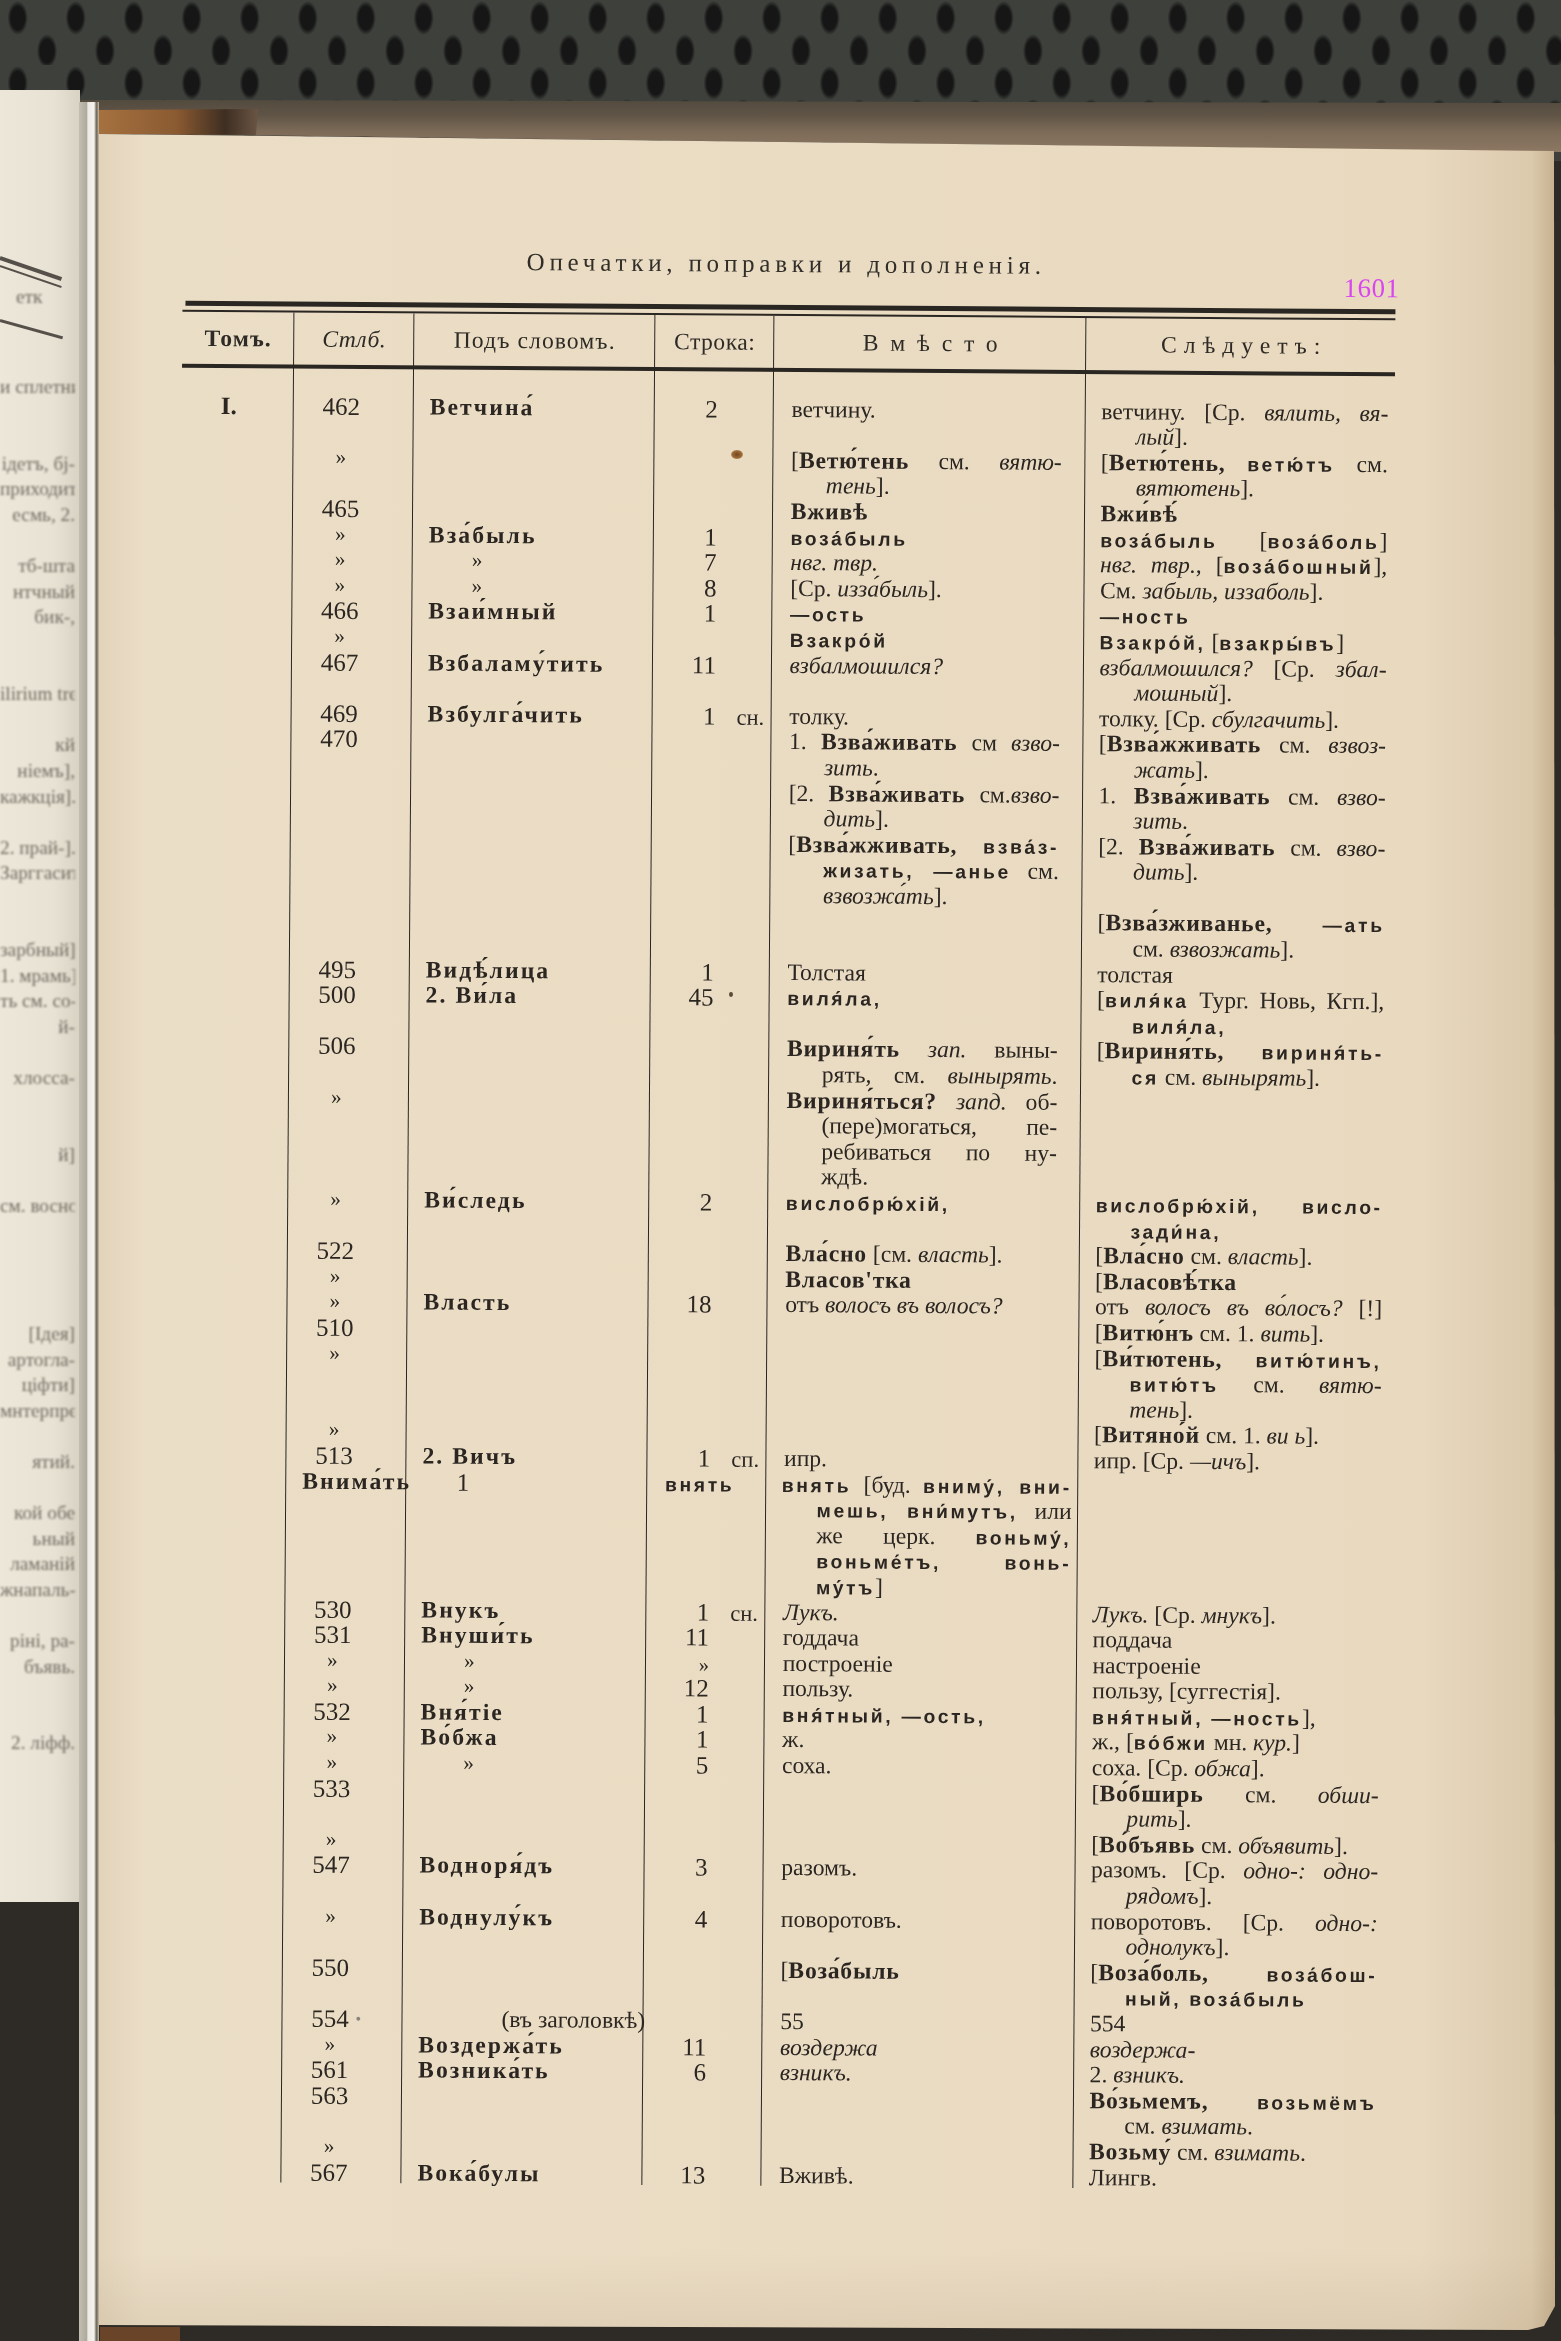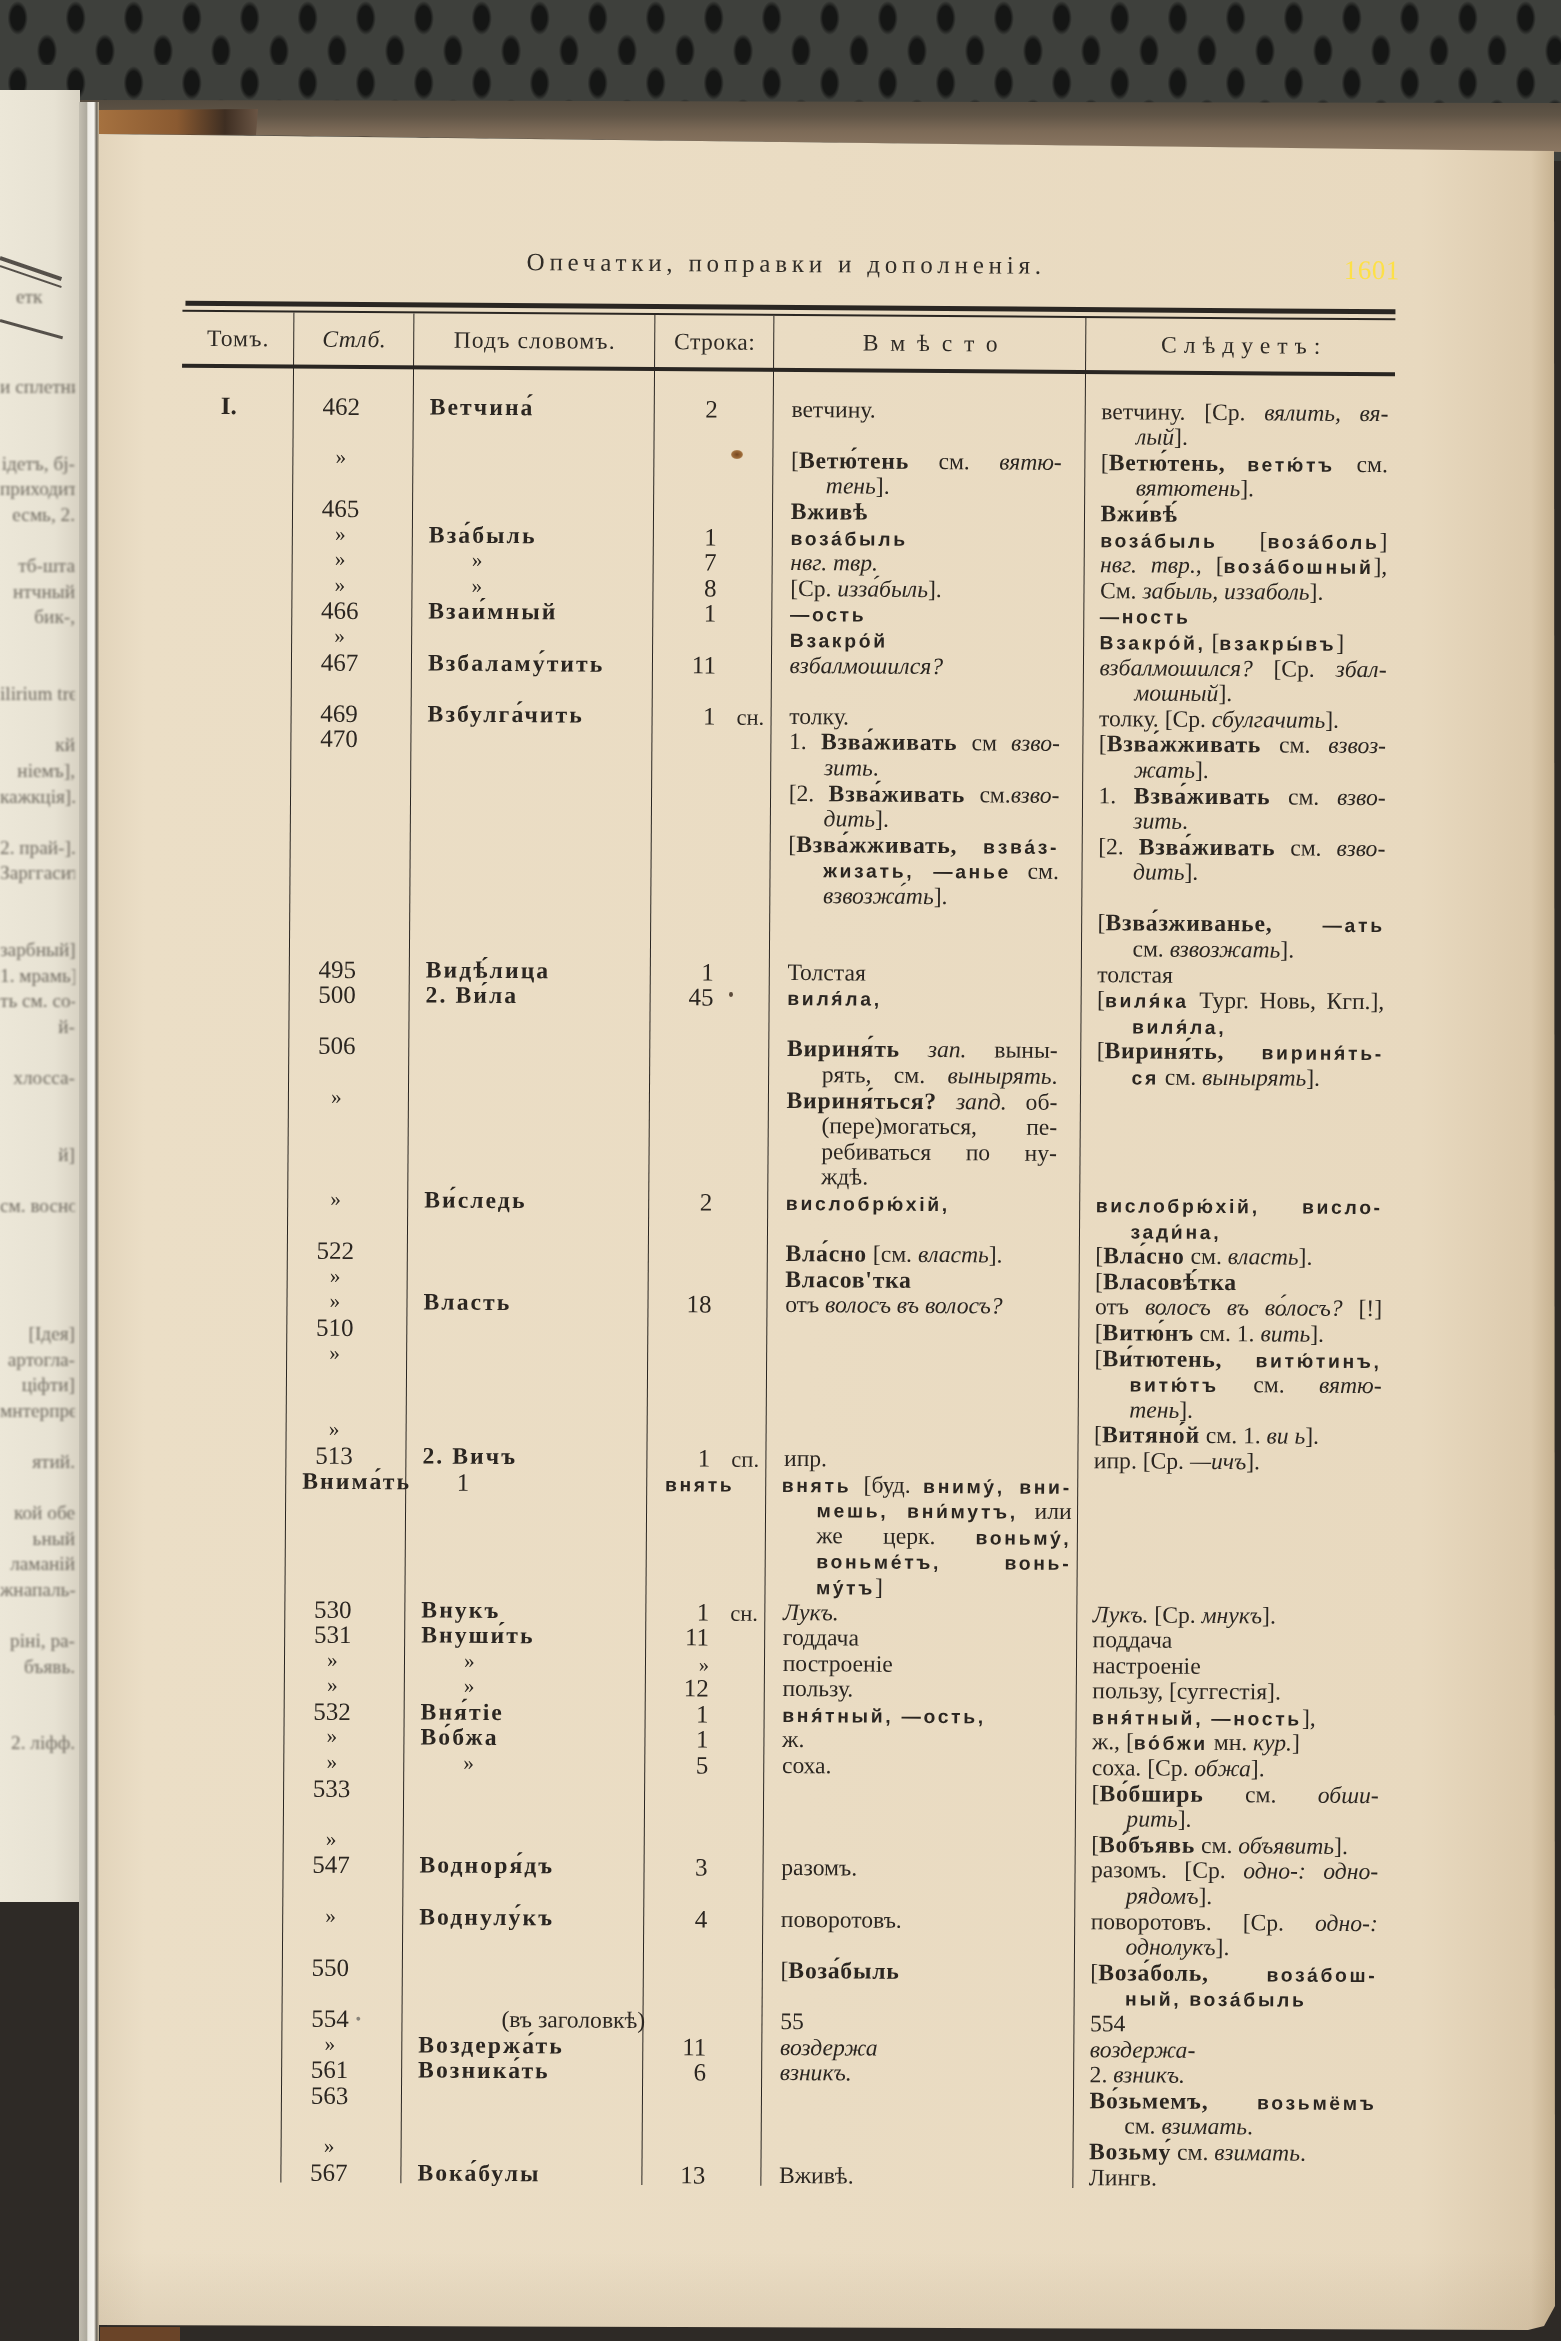--- a/index.html
+++ b/index.html
@@ -60,35 +60,35 @@
   
   .content {
     position: absolute; left: 0; top: 0; width: 1561px; height: 2342px;
     transform-origin: 783px 1233px; transform: rotate(0.4deg);
   }
   .running-title {
     position: absolute; left: 0; top: 248px; width: 1559px; text-align: center;
     font-size: 25px; line-height: 32px; letter-spacing: 4.8px; color: #312d28;
   }
   .page-number {
-    position: absolute; left: 1337px; top: 250px; font-size: 27px; line-height: 32px; letter-spacing: 0.5px; color: #fde047;
+    position: absolute; left: 1337px; top: 268px; font-size: 27px; line-height: 32px; letter-spacing: 0.5px; color: #d946ef;
   }
   .table { position: absolute; left: 176px; top: 305px; width: 1213px; height: 1887px; }
   .rule { position: absolute; left: 0; width: 1213px; background: #2a2622; }
   .rule.thick { top: 0; left: 3.2px; width: 1210px; height: 5.4px; }
   .rule.thin { top: 9px; height: 1.6px; }
   .rule.mid { top: 63px; height: 4.3px; }
   .vsep { position: absolute; top: 10.7px; width: 1.1px; height: 1870px; background: #2a2622; }
   .v1 { left: 111px; } .v2 { left: 231px; } .v3 { left: 472px; } .v4 { left: 591px; } .v5 { left: 903px; }
   .thead {
     position: absolute; top: 10.7px; left: 0; width: 1213px; height: 53px;
     display: grid; grid-template-columns: 112px 120px 241px 119px 312px 309px;
   }
   .th { display: flex; align-items: center; justify-content: center; font-size: 23.6px; line-height: 1; color: #2e2a25; padding-top: 1.1px; }
-  .h-tom { letter-spacing: 1.1px; }
+  .h-tom { letter-spacing: 1.1px; font-weight: bold; }
   .h-stlb { letter-spacing: 0.5px; font-style: italic; }
   .h-word { letter-spacing: 1.1px; }
   .h-str { letter-spacing: 0.5px; }
   .h-vm { letter-spacing: 11.8px; padding-left: 11.8px; }
   .h-sl { letter-spacing: 7px; padding-left: 7px; }
 
   .tbody { position: absolute; top: 68px; left: 0; width: 1213px; padding-top: 23.6px; }
   .row { display: grid; grid-template-columns: 112px 120px 241px 119px 312px 309px; }
   .cell { box-sizing: border-box; }
   .ln { height: 25.6px; line-height: 25.6px; white-space: nowrap; box-sizing: border-box; }

